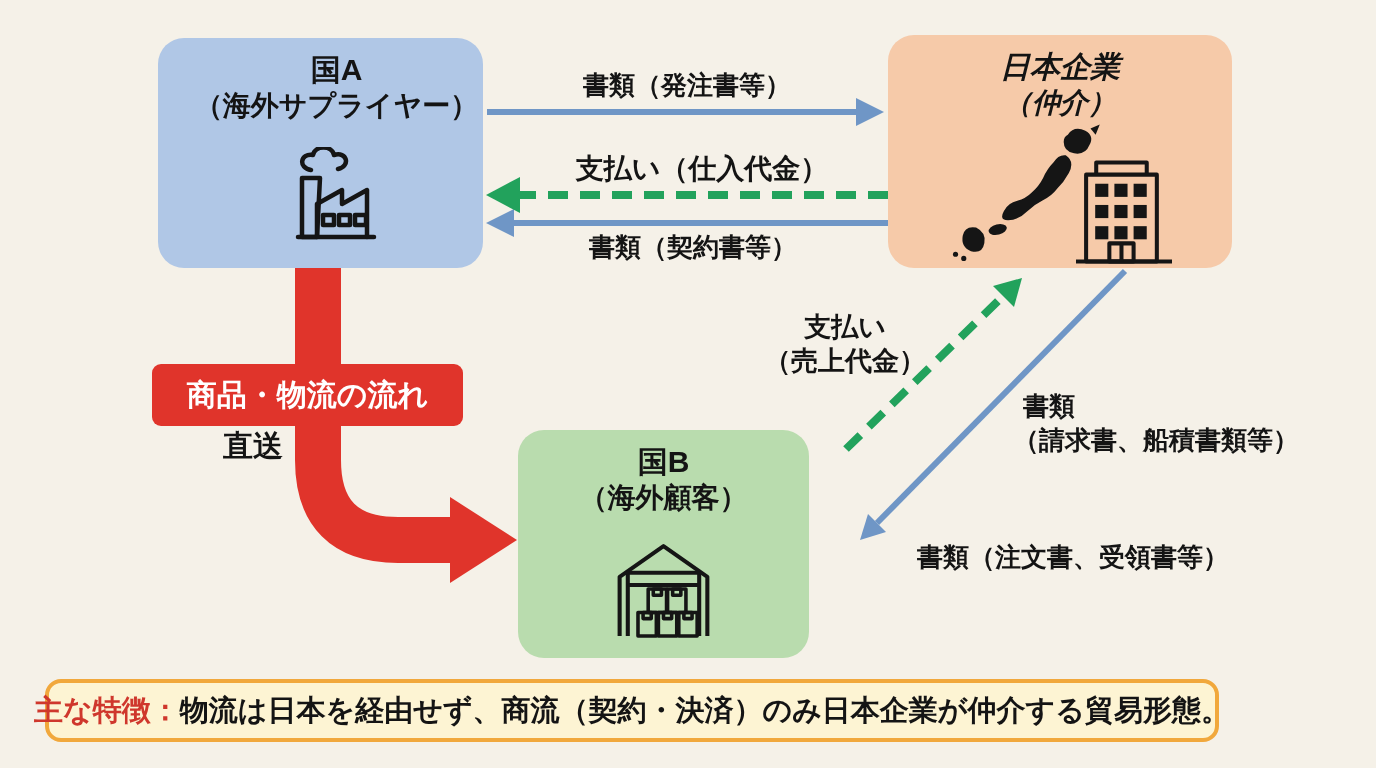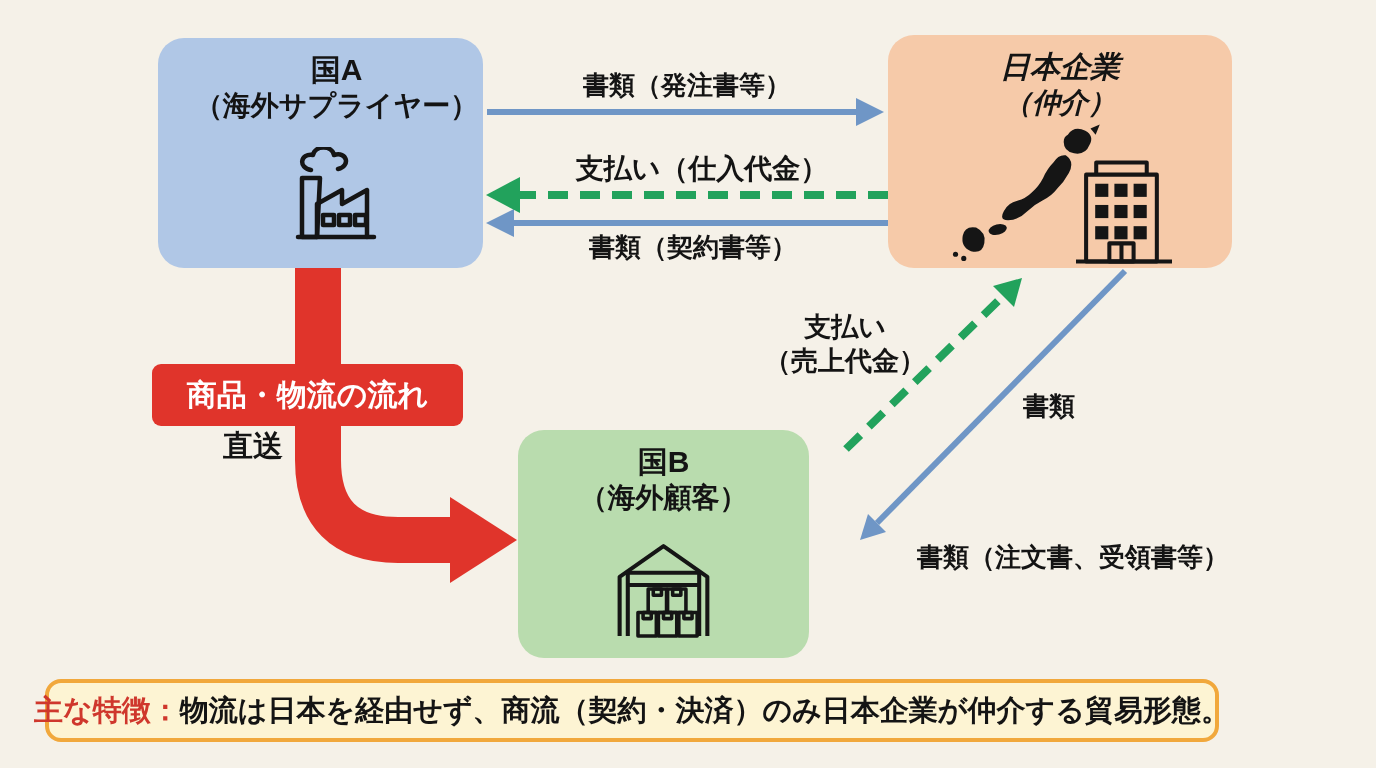--- a/index.html
+++ b/index.html
@@ -167,20 +167,21 @@
   <div class="flow-label lbl-pay-purchase">支払い（仕入代金）</div>
   <div class="flow-label lbl-docs-contract">書類（契約書等）</div>
 
   <div class="flow-label lbl-pay-sales">
     <div>支払い</div>
     <div>（売上代金）</div>
   </div>
 
   <div class="lbl-docs-shipping">
     <div class="line1">書類</div>
+    <div>（請求書、船積書類等）</div>
   </div>
 
   <div class="flow-label lbl-docs-receipt">書類（注文書、受領書等）</div>
 
   <div class="goods-label">商品・物流の流れ</div>
   <div class="direct-label">直送</div>
 
   <div class="banner">
     <span class="banner-highlight">主な特徴：</span>
     <span class="banner-text">物流は日本を経由せず、商流（契約・決済）のみ日本企業が仲介する貿易形態。</span>

